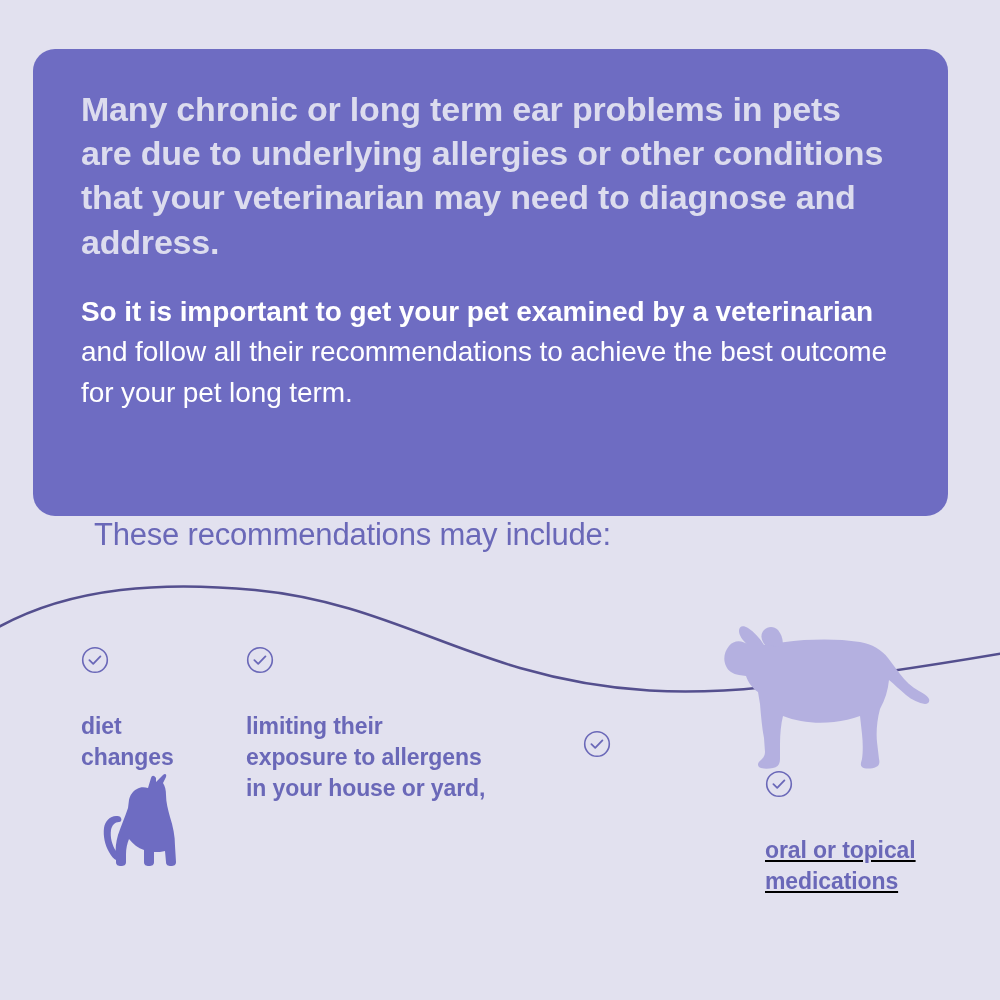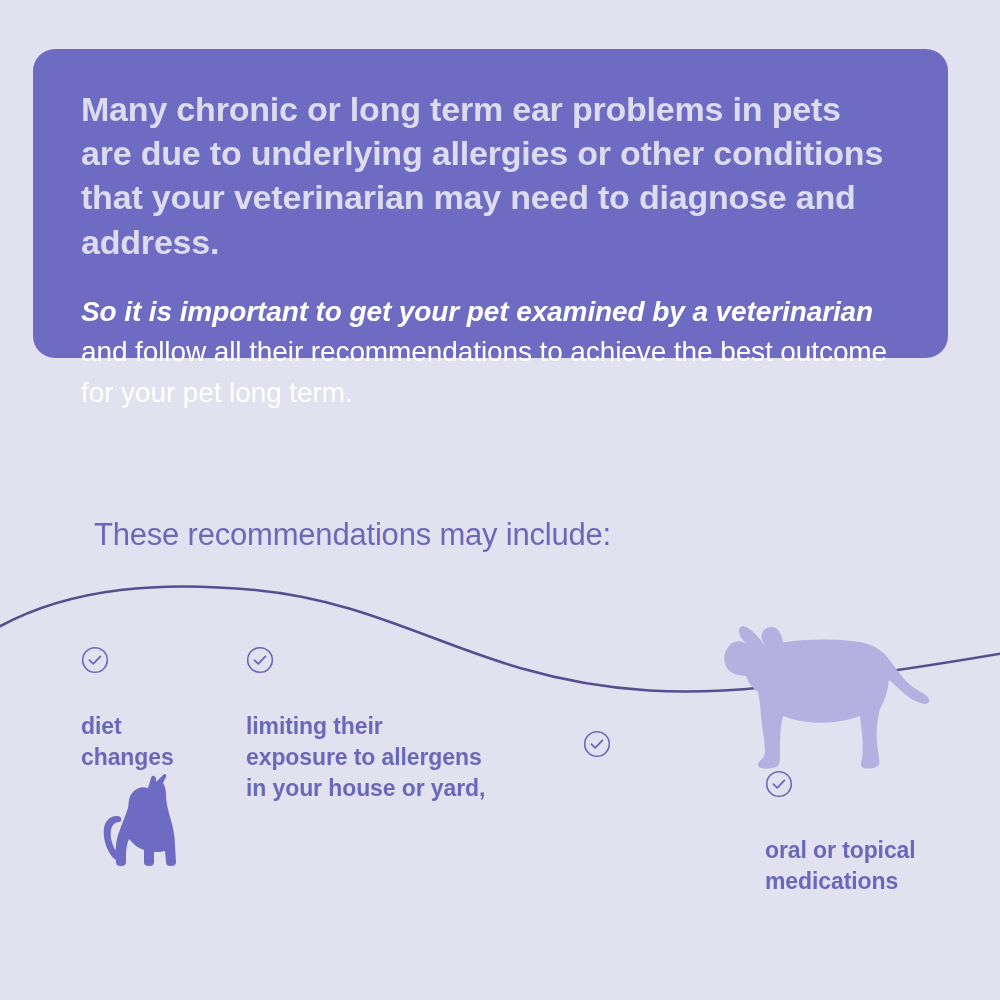--- a/index.html
+++ b/index.html
@@ -14,21 +14,21 @@
     overflow: hidden;
     position: relative;
   }
 
   
   #info-card {
     position: absolute;
     left: 33px;
     top: 49px;
     width: 915px;
-    height: 309px;
+    height: 467px;
     background: #6e6cc2;
     border-radius: 22px;
     box-sizing: border-box;
     padding: 38px 48px 0 48px;
   }
 
   #card-headline {
     margin: 0;
     color: #dcdcee;
     font-size: 34px;
@@ -41,21 +41,20 @@
     margin: 0;
     padding-top: 28px;
     color: #ffffff;
     font-size: 28px;
     font-weight: normal;
     line-height: 1.45;
     letter-spacing: -0.1px;
   }
   #card-subtext .em {
     font-weight: bold;
-    font-style: italic;
   }
 
   
   #recommendations-heading {
     position: absolute;
     left: 82px;
     top: 505px;
     margin: 12px;
     color: #6a68b8;
     font-size: 31px;
@@ -106,21 +105,21 @@
     font-weight: bold;
     line-height: 1.35;
     letter-spacing: -0.1px;
     white-space: pre-line;
     margin-top: 37px;
   }
 
   #rec-item-0 { left: 81px;  top: 646px; }
   #rec-item-1 { left: 246px; top: 646px; }
   #rec-item-2 { left: 583px; top: 730px; }
-  #rec-item-3 { left: 765px; top: 770px; }
+  #rec-item-3 { left: 765px; top: 770px; text-decoration: underline; }
 </style>
 </head>
 <body>
 
 <div id="info-card">
   <p id="card-headline">Many chronic or long term ear problems in pets are due to underlying allergies or other conditions that your veterinarian may need to diagnose and address.</p>
   <p id="card-subtext">
     <span class="em">So it is important to get your pet examined by a veterinarian</span><span> and follow all their recommendations to achieve the best outcome for your pet long term.</span>
   </p>
 </div>

